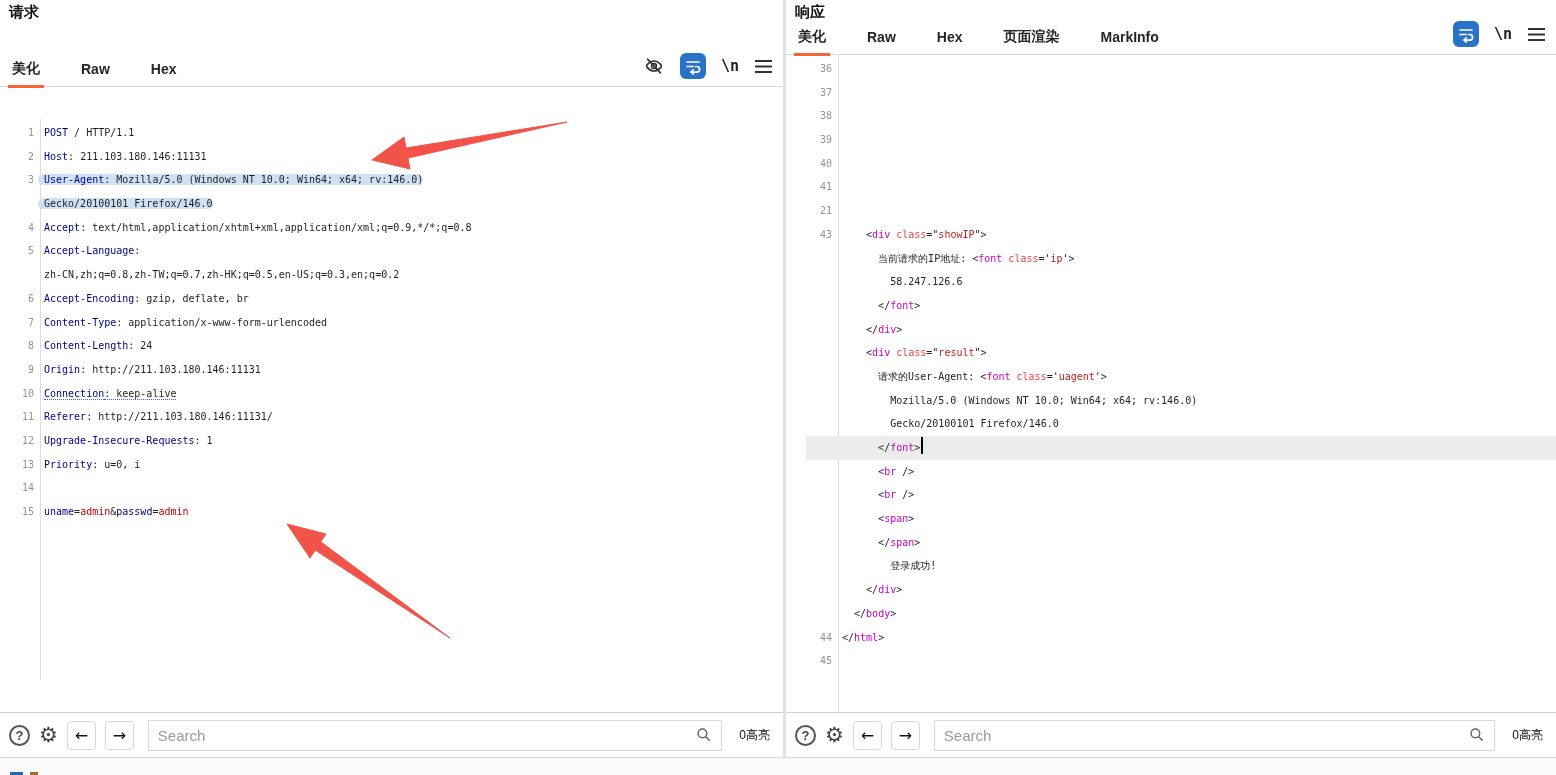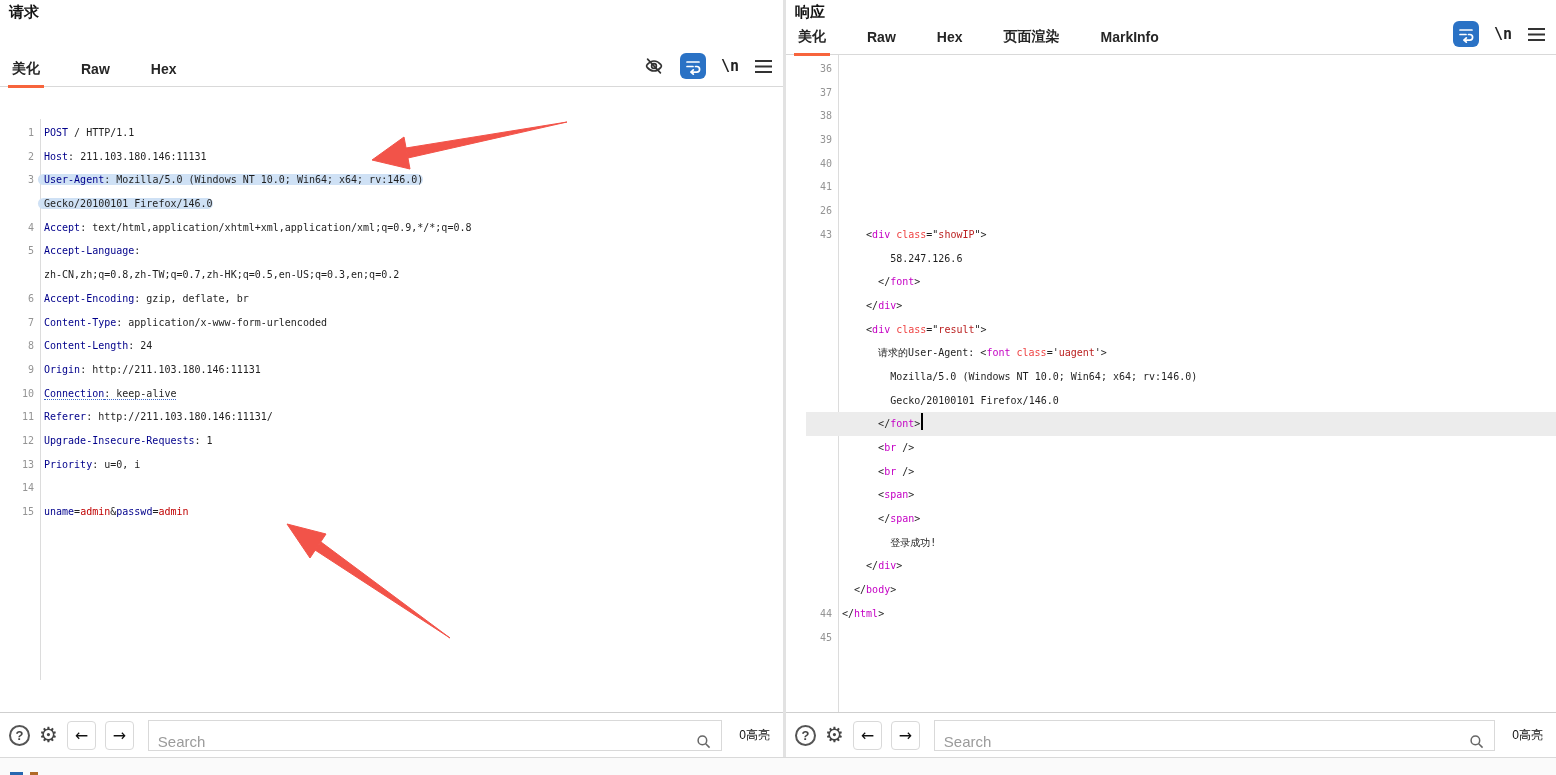--- a/index.html
+++ b/index.html
@@ -49,21 +49,21 @@
   .caret { display:inline-block; width:2px; height:17px; background:#000; vertical-align:-3px; margin-left:1px; }
   .annot { position:absolute; top:0; left:0; pointer-events:none; }
 
   .findbar { height:45px; border-top:1px solid #cfcfcf; display:flex; align-items:center; padding:0 9px; gap:9px; }
   .qmark { width:21px; height:21px; border:2px solid #555; border-radius:50%; color:#444;
            font-size:13px; font-weight:bold; display:flex; align-items:center; justify-content:center; cursor:pointer; }
   .gear { font-family:"DejaVu Sans", sans-serif; font-size:21px; color:#444; line-height:21px; cursor:pointer; }
   .nav-btn { width:29px; height:29px; border:1px solid #d9d9d9; border-radius:4px; background:#fff;
              display:flex; align-items:center; justify-content:center; font-size:16px; color:#111; cursor:pointer;
              font-family:"DejaVu Sans", sans-serif; }
-  .search { display:flex; align-items:flex-end; border:1px solid #d9d9d9; height:31px; flex:1; padding:0 9px; margin-left:5px; background:#fff; }
+  .search { display:flex; align-items:center; border:1px solid #d9d9d9; height:31px; flex:1; padding:0 9px; margin-left:5px; background:#fff; }
   .search input { border:none; outline:none; flex:1; font-size:15px; color:#333; background:transparent;
                   font-family:"Liberation Sans", sans-serif; }
   .search input::placeholder { color:#9b9b9b; }
   .count { font-size:12px; color:#111; margin:0 4px 0 8px; white-space:nowrap; }
 
   .strip { height:18px; background:#fafafa; border-top:1px solid #d9d9d9; position:relative; overflow:hidden; }
   .frag-blue   { position:absolute; left:10px; bottom:-1px; width:13px; height:4px; background:#2767b0; }
   .frag-orange { position:absolute; left:30px; bottom:-1px; width:8px;  height:4px; background:#b06a27; }
 </style>
 </head>
@@ -191,22 +191,23 @@
 
     <div class="editor">
       <div class="gutterline"></div>
       <div>
           <div class="row"><span class="ln">36</span><span class="code"></span></div>
           <div class="row"><span class="ln">37</span><span class="code"></span></div>
           <div class="row"><span class="ln">38</span><span class="code"></span></div>
           <div class="row"><span class="ln">39</span><span class="code"></span></div>
           <div class="row"><span class="ln">40</span><span class="code"></span></div>
           <div class="row"><span class="ln">41</span><span class="code"></span></div>
-          <div class="row"><span class="ln">26</span><span class="code"></span></div>
+          <div class="row"><span class="ln">21</span><span class="code"></span></div>
           <div class="row"><span class="ln">43</span><span class="code"><span class="t">    &lt;</span><span class="g">div</span><span class="t"> </span><span class="a">class</span><span class="t">="</span><span class="s">showIP</span><span class="t">"&gt;</span></span></div>
+          <div class="row"><span class="ln"></span><span class="code"><span class="t">      当前请求的IP地址: &lt;</span><span class="g">font</span><span class="t"> </span><span class="a">class</span><span class="t">='</span><span class="s">ip</span><span class="t">'&gt;</span></span></div>
           <div class="row"><span class="ln"></span><span class="code"><span class="t">        58.247.126.6</span></span></div>
           <div class="row"><span class="ln"></span><span class="code"><span class="t">      &lt;/</span><span class="g">font</span><span class="t">&gt;</span></span></div>
           <div class="row"><span class="ln"></span><span class="code"><span class="t">    &lt;/</span><span class="g">div</span><span class="t">&gt;</span></span></div>
           <div class="row"><span class="ln"></span><span class="code"><span class="t">    &lt;</span><span class="g">div</span><span class="t"> </span><span class="a">class</span><span class="t">="</span><span class="s">result</span><span class="t">"&gt;</span></span></div>
           <div class="row"><span class="ln"></span><span class="code"><span class="t">      请求的User-Agent: &lt;</span><span class="g">font</span><span class="t"> </span><span class="a">class</span><span class="t">='</span><span class="s">uagent</span><span class="t">'&gt;</span></span></div>
           <div class="row"><span class="ln"></span><span class="code"><span class="t">        Mozilla/5.0 (Windows NT 10.0; Win64; x64; rv:146.0)</span></span></div>
           <div class="row"><span class="ln"></span><span class="code"><span class="t">        Gecko/20100101 Firefox/146.0</span></span></div>
           <div class="row cur"><span class="ln"></span><span class="code"><span class="t">      &lt;/</span><span class="g">font</span><span class="t">&gt;</span><span class="caret"></span></span></div>
           <div class="row"><span class="ln"></span><span class="code"><span class="t">      &lt;</span><span class="g">br</span><span class="t"> /&gt;</span></span></div>
           <div class="row"><span class="ln"></span><span class="code"><span class="t">      &lt;</span><span class="g">br</span><span class="t"> /&gt;</span></span></div>

